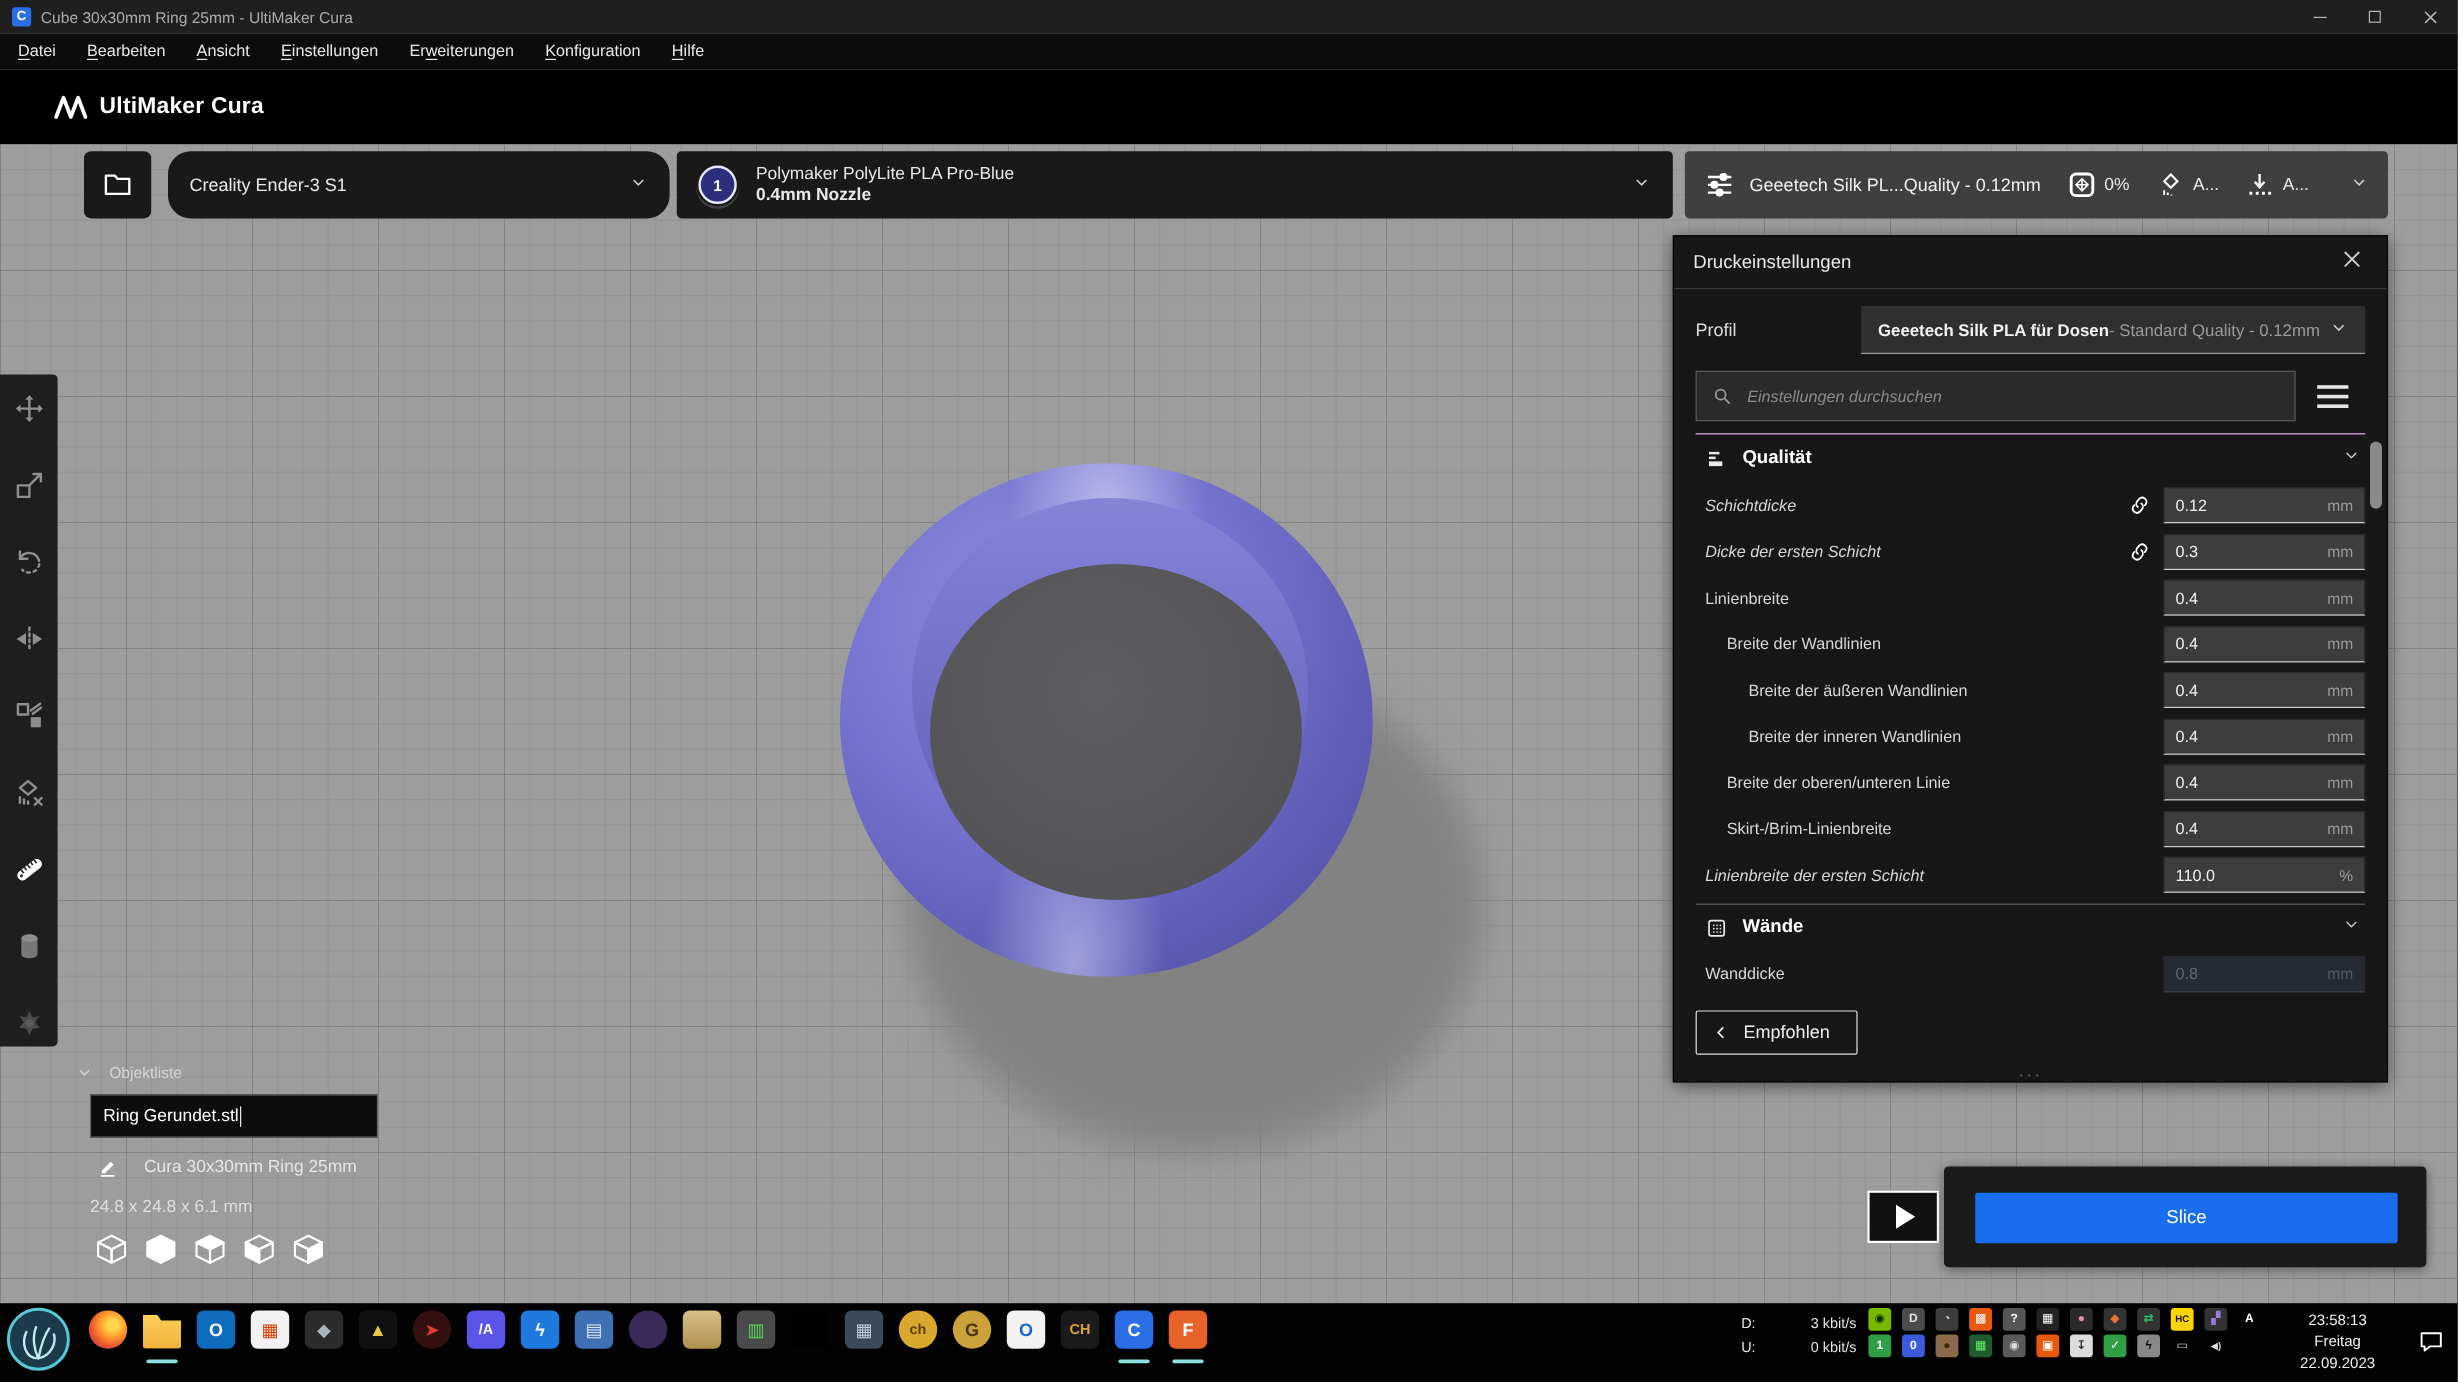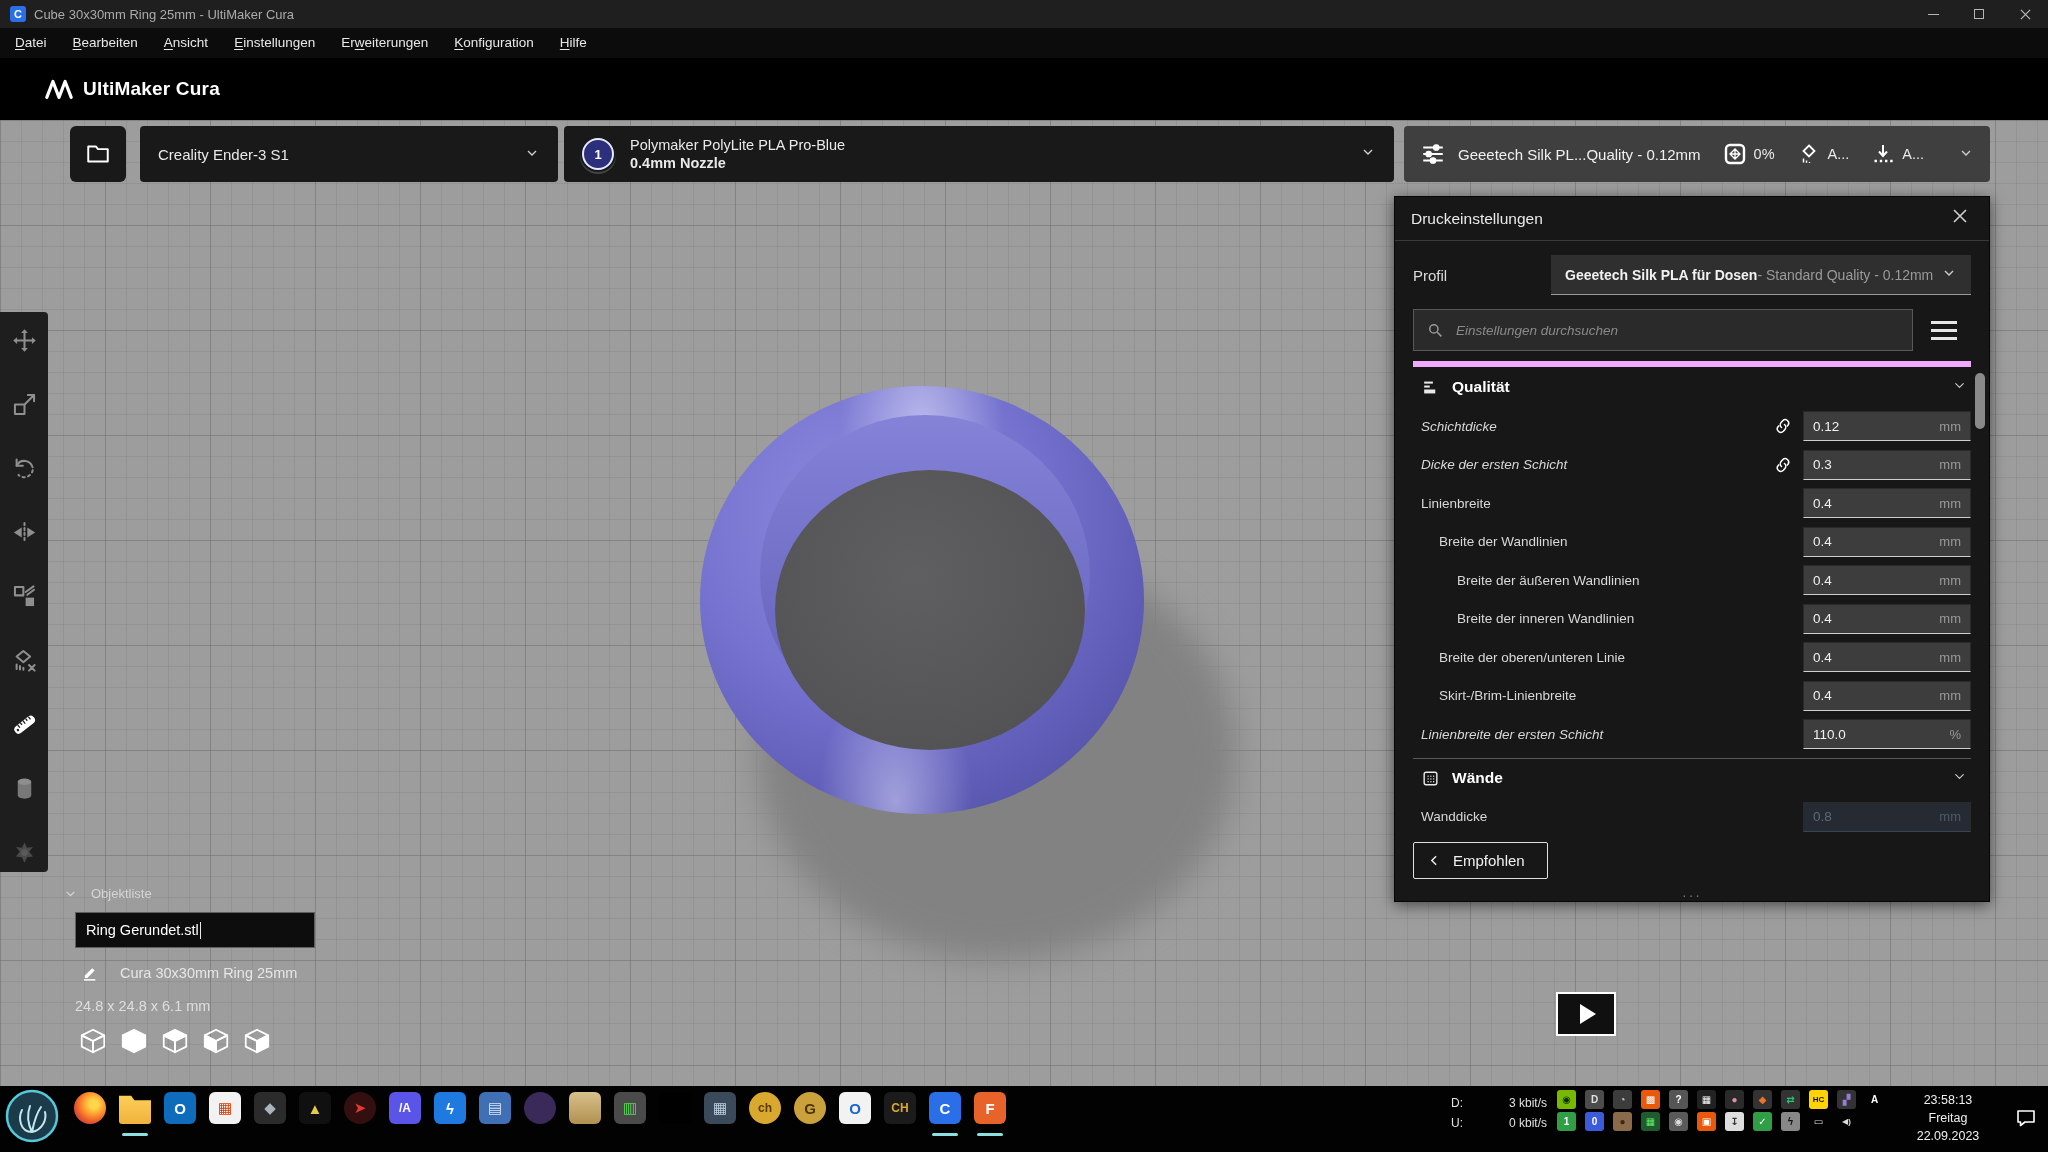--- a/index.html
+++ b/index.html
@@ -54,21 +54,21 @@
   .ring-innerwall{left:760px;top:415px;width:330px;height:320px;border-radius:50%;
     background:linear-gradient(180deg,#8583d8,#6a68c0 70%);}
   .ring-hole{left:775px;top:470px;width:310px;height:280px;border-radius:50%;
     background:radial-gradient(circle at 45% 38%,#5f5f61,#545456 68%,#4d4d4f 100%);}
 
   
   .folder-btn{left:70px;top:126px;width:56px;height:56px;background:#191919;border-radius:6px;
               display:flex;align-items:center;justify-content:center;color:#fff;}
   .folder-btn svg{width:26px;height:26px;}
   .sel{background:#191919;border-radius:4px;display:flex;align-items:center;color:#e9e9e9;}
-  .printer-sel{left:140px;top:126px;width:418px;height:56px;padding:0 18px;font-size:15px;}
+  .printer-sel{left:140px;top:126px;width:418px;height:56px;padding:0 18px;font-size:15px;border-radius:19px;}
   .material-sel{left:564px;top:126px;width:830px;height:56px;padding:0 18px;}
   .chev{margin-left:auto;color:#cfcfcf;}
   .chev svg{width:16px;height:16px;}
   .extruder{width:32px;height:32px;border-radius:50%;background:#2b2f7c;border:2px solid #e6eaff;
             box-shadow:0 0 0 2px #191919,0 2px 0 2px #e6eaff33;color:#fff;font-size:13px;font-weight:bold;
             display:flex;align-items:center;justify-content:center;margin-right:16px;}
   .mat-lines{display:flex;flex-direction:column;line-height:1.25;}
   .mat-lines .l1{font-size:14.5px;}
   .mat-lines .l2{font-size:14.5px;font-weight:bold;}
   .settings-sel{left:1404px;top:126px;width:586px;height:56px;background:#3f3f3f;border-radius:4px;
@@ -93,21 +93,21 @@
               display:flex;align-items:center;padding:0 14px;font-size:14px;}
   .profile-dd .b{font-weight:bold;color:#f2f2f2;white-space:nowrap;}
   .profile-dd .s{color:#9a9a9a;white-space:nowrap;}
   .search-row{display:flex;align-items:center;padding:12px 18px 0 18px;}
   .search-box{width:500px;height:42px;background:#2a2a2a;border:1px solid #585858;display:flex;align-items:center;padding:0 12px;}
   .search-box svg{width:18px;height:18px;color:#9a9a9a;flex:none;}
   .search-box input{flex:1;background:transparent;border:none;outline:none;color:#ddd;font-size:13.5px;margin-left:10px;}
   .search-box input::placeholder{font-style:italic;color:#8a8a8a;}
   .burger{margin-left:18px;display:flex;flex-direction:column;gap:5px;}
   .burger div{width:26px;height:3px;background:#e6e6e6;}
-  .settings-list{margin:10px 18px 0 18px;border-top:6px solid #f0abfc;position:relative;}
+  .settings-list{margin:10px 18px 0 18px;border-top:1px solid #f0abfc;position:relative;}
   .scrollthumb{position:absolute;right:-14px;top:6px;width:10px;height:56px;background:#8a8a8a;border-radius:5px;}
   .sec-head{display:flex;align-items:center;height:40px;}
   .sec-head .si{width:19px;height:19px;color:#e9e9e9;margin:0 12px 0 8px;flex:none;}
   .sec-head .sn{font-size:15.5px;font-weight:bold;color:#fff;}
   .sec-head .sc{margin-left:auto;color:#cfcfcf;margin-right:4px;}
   .sec-head .sc svg{width:15px;height:15px;}
   .sec-head.bordered{border-top:1px solid #5a5a5a;margin-top:4px;}
   .srow{display:flex;align-items:center;height:38.5px;}
   .srow .lbl{font-size:13.5px;color:#d8d8d8;white-space:nowrap;}
   .srow .lbl.it{font-style:italic;}
@@ -563,20 +563,23 @@
       <div class="vcube"><span><svg viewBox="0 0 24 24">
             <polygon points="12,3 21,7.5 12,12 3,7.5" fill="none" stroke="#fff" stroke-width="1.4" stroke-linejoin="round"></polygon>
             <polygon points="3,7.5 12,12 12,21 3,16.5" fill="none" stroke="#fff" stroke-width="1.4" stroke-linejoin="round"></polygon>
             <polygon points="21,7.5 12,12 12,21 21,16.5" fill="#fff" stroke="#fff" stroke-width="1.4" stroke-linejoin="round"></polygon>
           </svg></span></div>
     </div>
 
   <div class="abs play-btn">
       <div class="play-tri"></div>
     </div>
+  <div class="abs slice-panel">
+    <button class="slice-btn">Slice</button>
+  </div>
 
   <div class="abs taskbar">
     <div class="start">
       <svg viewBox="0 0 56 56">
         <circle cx="28" cy="28" r="25" fill="#1b3a4a" stroke="#57c8d8" stroke-width="2.5"></circle>
         <path d="M28 44 C16 44 14 30 18 22 M28 44 C24 36 23 26 26 18 M28 44 C30 34 32 26 37 19 M28 44 C38 42 43 32 41 24" fill="none" stroke="#bfe9ef" stroke-width="2" stroke-linecap="round"></path>
       </svg>
     </div>
     <div class="apps" id="task-apps">
         <div class="app">

